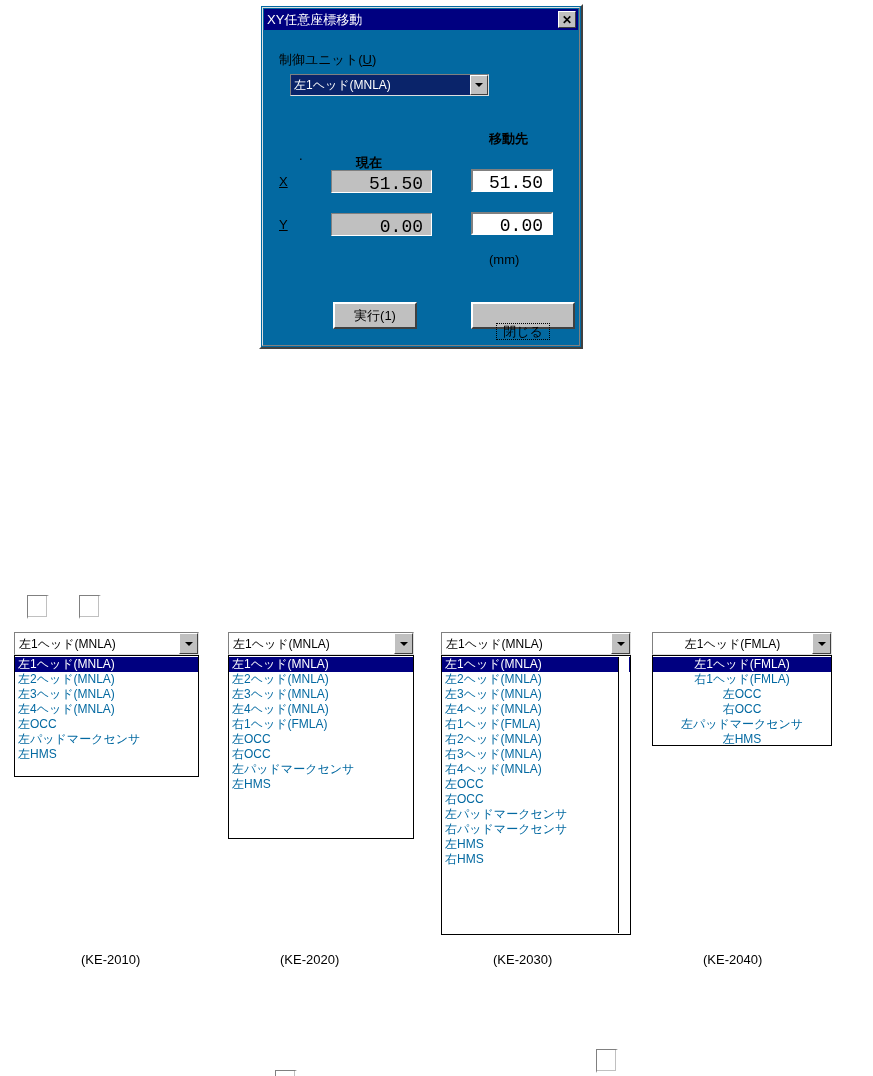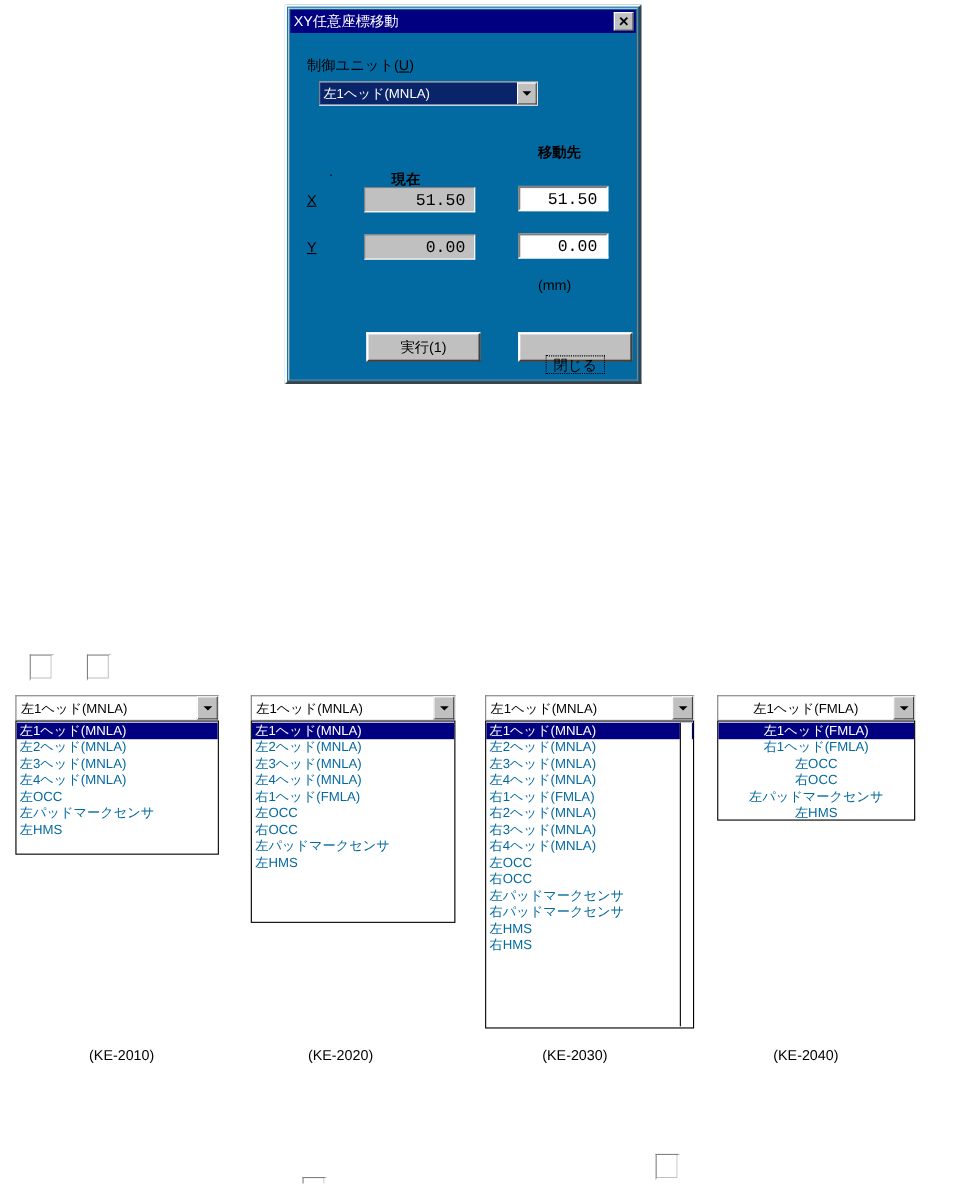--- a/index.html
+++ b/index.html
@@ -142,21 +142,21 @@
   .hdr-dest  { left: 228px; top: 124px; font-weight: bold; }
   .dot-mark  { left: 38px;  top: 142px; font-size: 13px; }
 
   .axis-x { left: 18px; top: 168px; }
   .axis-y { left: 18px; top: 211px; }
 
   .field {
     position: absolute;
     height: 23px;
     box-sizing: border-box;
-    font-size: 15px;
+    font-size: 18px;
     font-family: "Liberation Mono", monospace;
     text-align: right;
     padding: 3px 8px 0 0;
     white-space: nowrap;
   }
   .field.readonly {
     background: #c0c0c0;
     border-top: 1px solid #808080;
     border-left: 1px solid #808080;
     border-right: 1px solid #ffffff;
@@ -190,21 +190,21 @@
     border-bottom: 2px solid #404040;
     box-sizing: border-box;
     font-size: 13px;
     color: #000000;
     display: flex;
     align-items: center;
     justify-content: center;
     white-space: nowrap;
     font-family: "Liberation Sans", sans-serif;
   }
-  .btn-exec { left: 72px; top: 296px; width: 104px; }
+  .btn-exec { left: 72px; top: 296px; width: 84px; }
   .btn-close { left: 210px; top: 296px; width: 104px; }
   .btn-close .inner {
     border: 1px dotted #000000;
     padding: 1px 6px;
     line-height: 1;
     margin-top: 32px;
   }
 
   
   .small-box {

